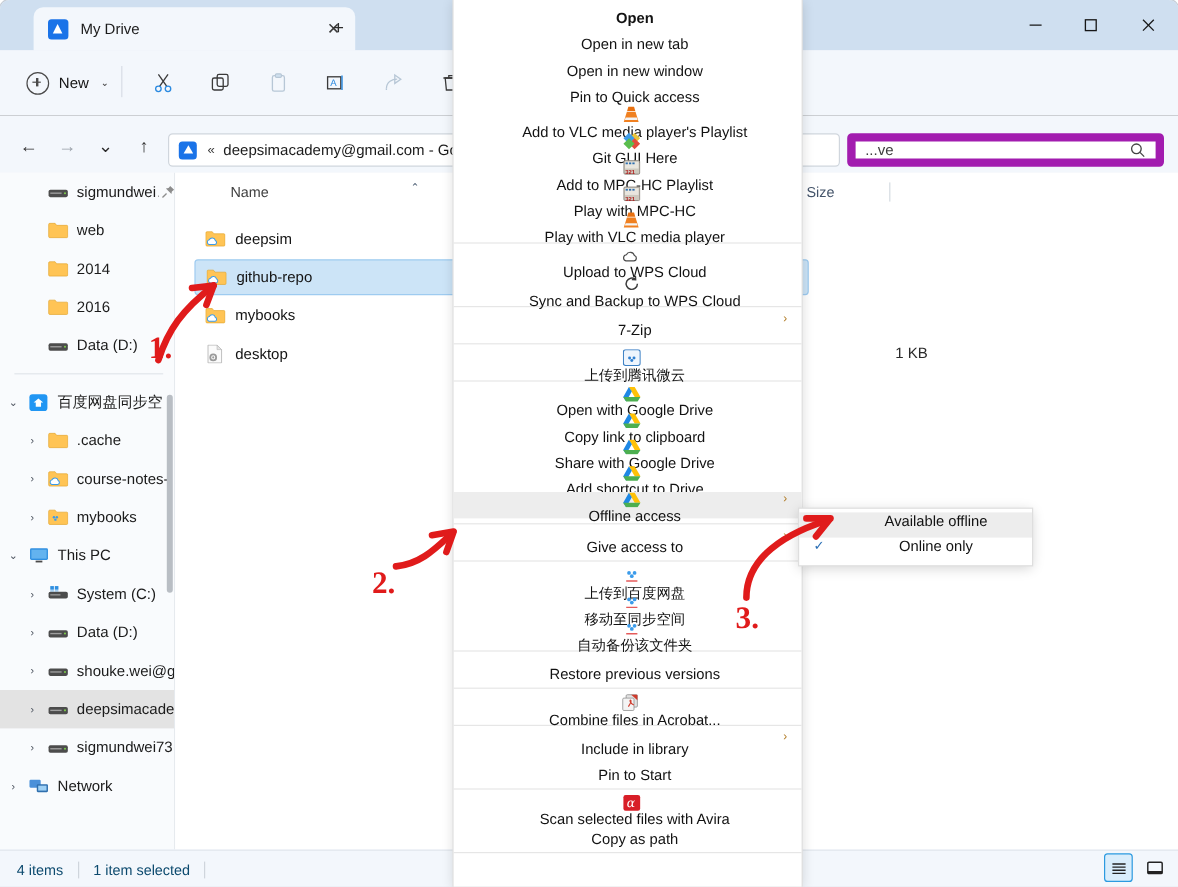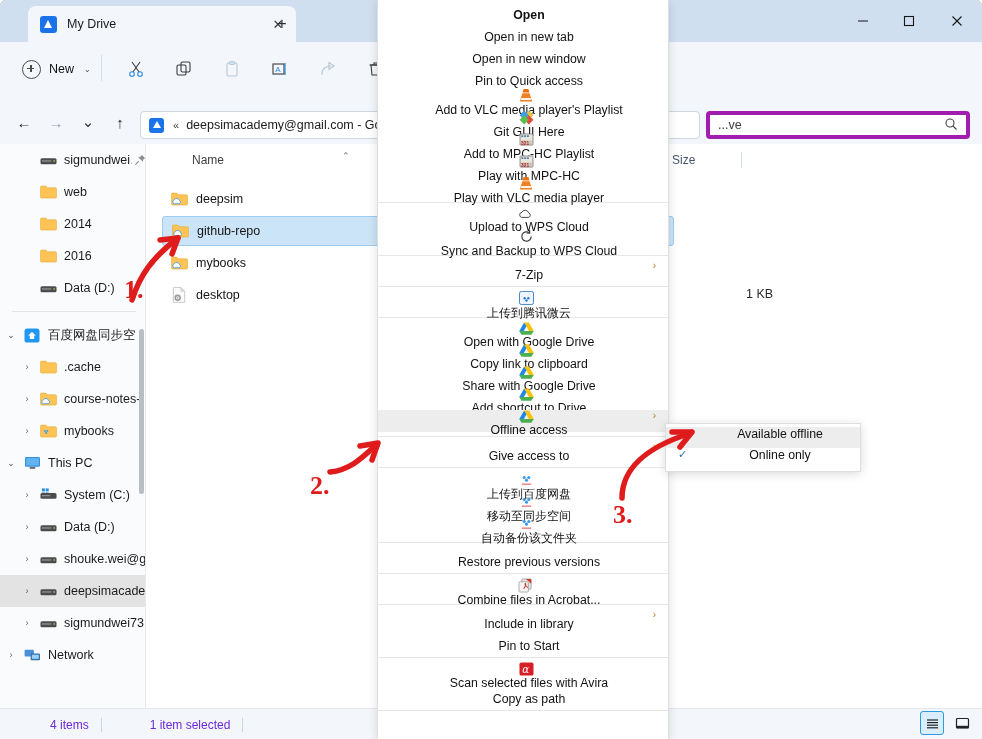--- a/index.html
+++ b/index.html
@@ -58,21 +58,21 @@
      color:#2b2b2b;font-size:15px;}
   .narr.dis{color:#9aa1a9;}
   .addrbar{position:absolute;left:140px;top:111px;width:560px;height:28px;background:#ffffff;
      border:1px solid #d0d6dd;border-radius:4px;display:flex;align-items:center;padding:0 8px;box-sizing:border-box;}
   .addrbar .aico{width:15px;height:15px;border-radius:3px;background:#1a73e8;position:relative;flex:0 0 auto;}
   .addrbar .aico:after{content:"";position:absolute;left:3.5px;top:3.5px;width:0;height:0;
      border-left:4px solid transparent;border-right:4px solid transparent;border-bottom:7px solid #fff;}
   .addrbar .chevs{margin-left:9px;color:#3a3a3a;font-size:11px;}
   .addrbar .apath{margin-left:7px;color:#1b1b1b;font-size:12.5px;white-space:nowrap;}
   .searchbar{position:absolute;left:706px;top:111px;width:264px;height:28px;background:#ffffff;
-     border:4px solid #a21caf;border-radius:4px;display:flex;align-items:center;padding:0 8px;box-sizing:border-box;}
+     border:7px solid #a21caf;border-radius:4px;display:flex;padding:0 8px;box-sizing:border-box;}
   .searchbar .stext{flex:1 1 auto;color:#3d3d3d;font-size:12.5px;white-space:nowrap;overflow:hidden;}
   .searchbar .smag{color:#444;font-size:13px;}
 
   .content{position:absolute;left:0;top:144px;width:982px;height:564px;background:#ffffff;}
   
   .sidebar{position:absolute;left:0;top:0;width:146px;height:564px;background:#f9fbfd;overflow:hidden;}
   .sb-item{height:32px;display:flex;align-items:center;padding-left:0px;white-space:nowrap;position:relative;}
   .sb-item.sel{background:#e3e3e3;}
   .sb-exp{width:22px;min-width:22px;display:flex;align-items:center;justify-content:center;
      color:#4e5560;font-size:9px;}
@@ -95,21 +95,21 @@
 
   .frow{position:absolute;left:16px;width:512px;height:30px;display:flex;align-items:center;border-radius:3px;}
   .frow.sel{background:#cce4f7;border:1px solid #9ecbf0;box-sizing:border-box;}
   .frow .ficon{width:26px;min-width:26px;display:flex;align-items:center;justify-content:center;margin-left:4px;}
   .frow .fname{font-size:12.5px;color:#141414;margin-left:4px;}
   .fsize{position:absolute;left:600px;color:#2a2a2a;font-size:12.5px;}
   .fext{position:absolute;left:490px;color:#2a2a2a;font-size:12.5px;}
 
   .statusbar{position:absolute;left:0;top:708px;width:982px;height:31px;background:#f3f7fc;
      border-top:1px solid #e2e7ed;display:flex;align-items:center;}
-  .st-txt{font-size:12px;color:#6d28d9;margin-left:36px;}
+  .st-txt{font-size:12px;color:#0c4a6e;}
   .st-div{width:1px;height:14px;background:#cfd5dc;margin:0 12px;}
   .viewbtns{position:absolute;right:8px;top:711px;display:flex;gap:6px;}
   .vbtn{width:24px;height:24px;display:flex;align-items:center;justify-content:center;border-radius:3px;}
   .vbtn.active{background:#d9edfb;border:1.5px solid #2b9ae0;box-sizing:border-box;}
 
   
   .ctxmenu{position:absolute;left:378px;top:0px;width:290px;height:739px;background:#ffffff;
      box-shadow:0 0 0 1px #dfdfdf, 0 2px 10px rgba(0,0,0,.16);}
   .mi{height:22px;display:flex;align-items:center;position:relative;padding-left:12px;box-sizing:border-box;flex-direction:column;}
   .mi.hl{background:#ededed;}

